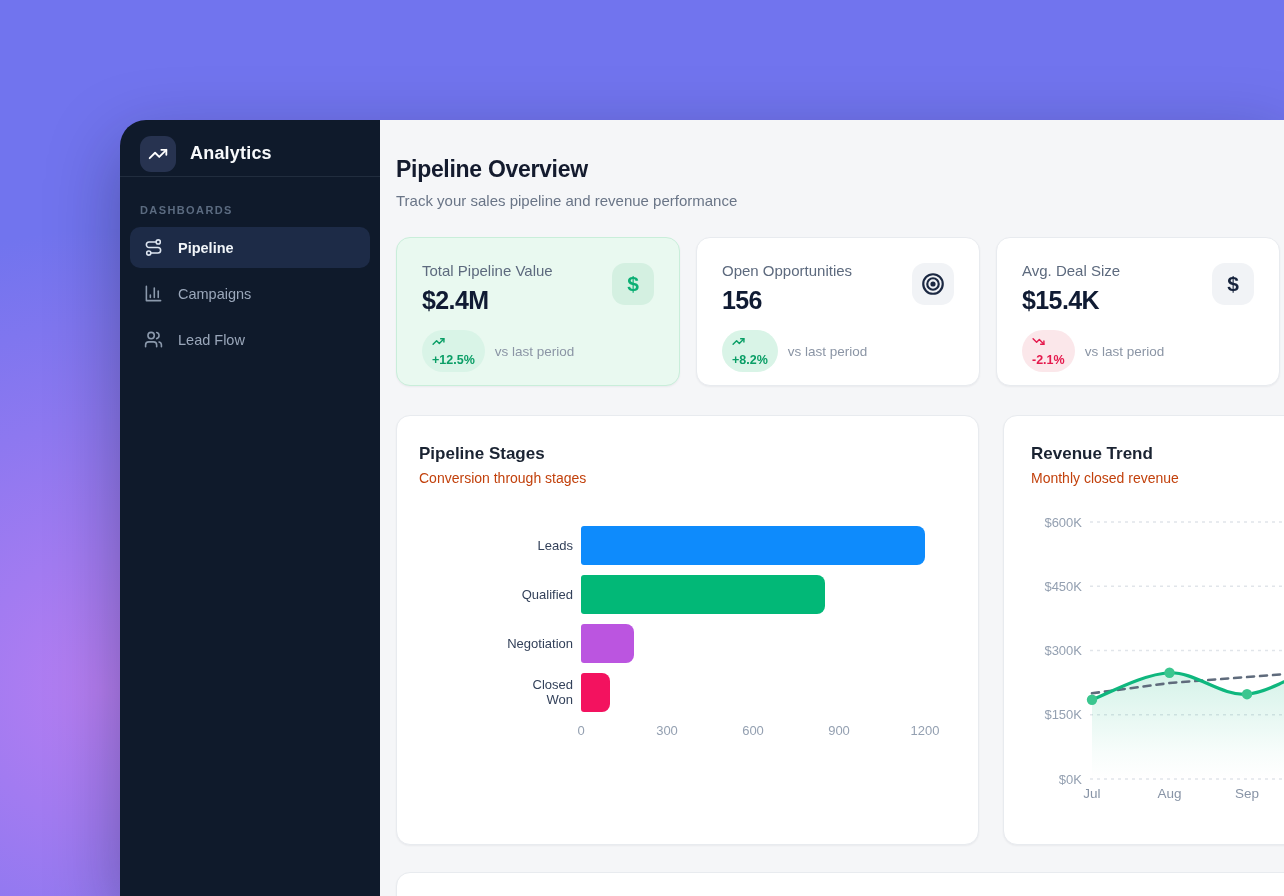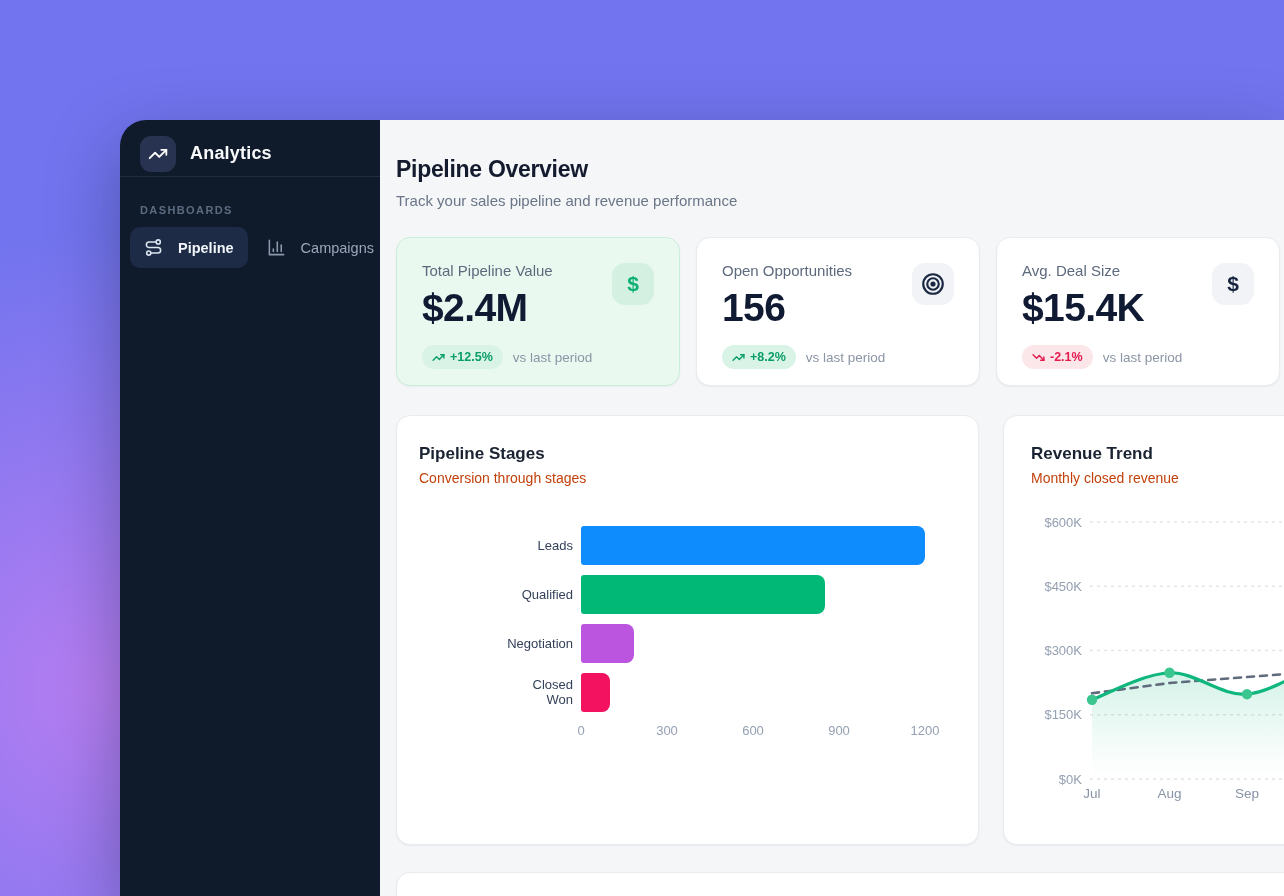--- a/index.html
+++ b/index.html
@@ -18,46 +18,46 @@
     box-shadow:0 24px 70px rgba(15,23,42,.35);
   }
 
   
   .sidebar{ width:260px; min-width:260px; background:#0f1a2b; color:#e2e8f0; display:flex; flex-direction:column; }
   .logo-row{ display:flex; align-items:center; gap:14px; padding:21px 20px 10px 20px; height:57px;
              border-bottom:1px solid rgba(148,163,184,.14); }
   .logo-box{ width:36px; height:36px; border-radius:11px; background:#273350; display:flex; align-items:center; justify-content:center; }
   .logo-text{ font-size:18px; font-weight:700; color:#f8fafc; letter-spacing:.2px; }
   .section-label{ margin:27px 20px 11px 20px; font-size:11px; font-weight:600; letter-spacing:1.4px; color:#5b6b80; }
-  .nav{ padding:0 10px; display:flex; flex-direction:row; gap:5px; }
+  .nav{ padding:0 10px; display:flex; flex-direction:column; gap:5px; }
   .nav-item{ display:flex; align-items:center; gap:15px; height:41px; padding:0 14px; border-radius:10px;
              font-size:14.5px; color:#9aa7ba; cursor:pointer; }
   .nav-item svg{ stroke:#8b99ac; }
   .nav-item.active{ background:#1d2b47; color:#f1f5f9; font-weight:600; }
   .nav-item.active svg{ stroke:#dde5f0; }
 
   
   .main{ flex:1; min-width:0; background:#f5f6f8; padding:36px 0 0 16px; overflow:hidden; }
   .page-title{ font-size:23px; line-height:26px; font-weight:800; color:#141b2e; letter-spacing:-.3px; }
   .page-sub{ margin-top:9px; font-size:15px; line-height:19px; color:#6a7587; }
 
   .kpi-row{ display:flex; gap:16px; margin-top:27px; width:max-content; }
   .kpi-card{ width:284px; height:149px; border-radius:14px; background:#ffffff; border:1px solid #e8ebef;
              box-shadow:0 1px 2px rgba(16,24,40,.05); padding:24px 25px 0 25px; position:relative; }
   .kpi-card.highlight{ background:#e9f9f0; border-color:#c9eeda; }
   .kpi-label{ font-size:15px; color:#5d6a7e; }
-  .kpi-value{ margin-top:7px; font-size:39px; font-weight:800; color:#101b33; letter-spacing:-.6px; }
+  .kpi-value{ margin-top:7px; font-size:25px; font-weight:800; color:#101b33; letter-spacing:-.6px; }
   .kpi-icon-box{ position:absolute; top:25px; right:25px; width:42px; height:42px; border-radius:13px;
                  background:#f1f3f6; display:flex; align-items:center; justify-content:center; }
   .kpi-card.highlight .kpi-icon-box{ background:#d4f0e1; }
   .dollar-glyph{ font-size:21px; font-weight:700; color:#16233c; }
   .kpi-card.highlight .dollar-glyph{ color:#0caf74; }
   .kpi-delta{ margin-top:15px; display:flex; align-items:center; gap:10px; }
-  .badge{ display:inline-flex; align-items:center; gap:5px; padding:5px 10px; border-radius:999px;
-          font-size:12.5px; font-weight:700; }
+  .badge{ display:inline-flex; gap:5px; padding:5px 10px; border-radius:999px;
+          font-size:12.5px; font-weight:700;flex-direction:column; }
   .badge.up{ background:#d9f4e7; color:#0a9e66; }
   .badge.down{ background:#fbe7ea; color:#e51a4d; }
   .vs-text{ font-size:13.5px; color:#8b95a5; }
 
   .charts-row{ display:flex; gap:24px; margin-top:29px; width:max-content; }
   .chart-card{ width:583px; height:430px; border-radius:14px; background:#fff; border:1px solid #e8ebef;
                box-shadow:0 1px 2px rgba(16,24,40,.05); overflow:hidden; position:relative; }
   .chart-card .card-pad{ padding:28px 22px 0 22px; }
   .chart-card.revenue .card-pad{ padding-left:27px; }
   .card-title{ font-size:17px; font-weight:700; color:#1a2332; }

